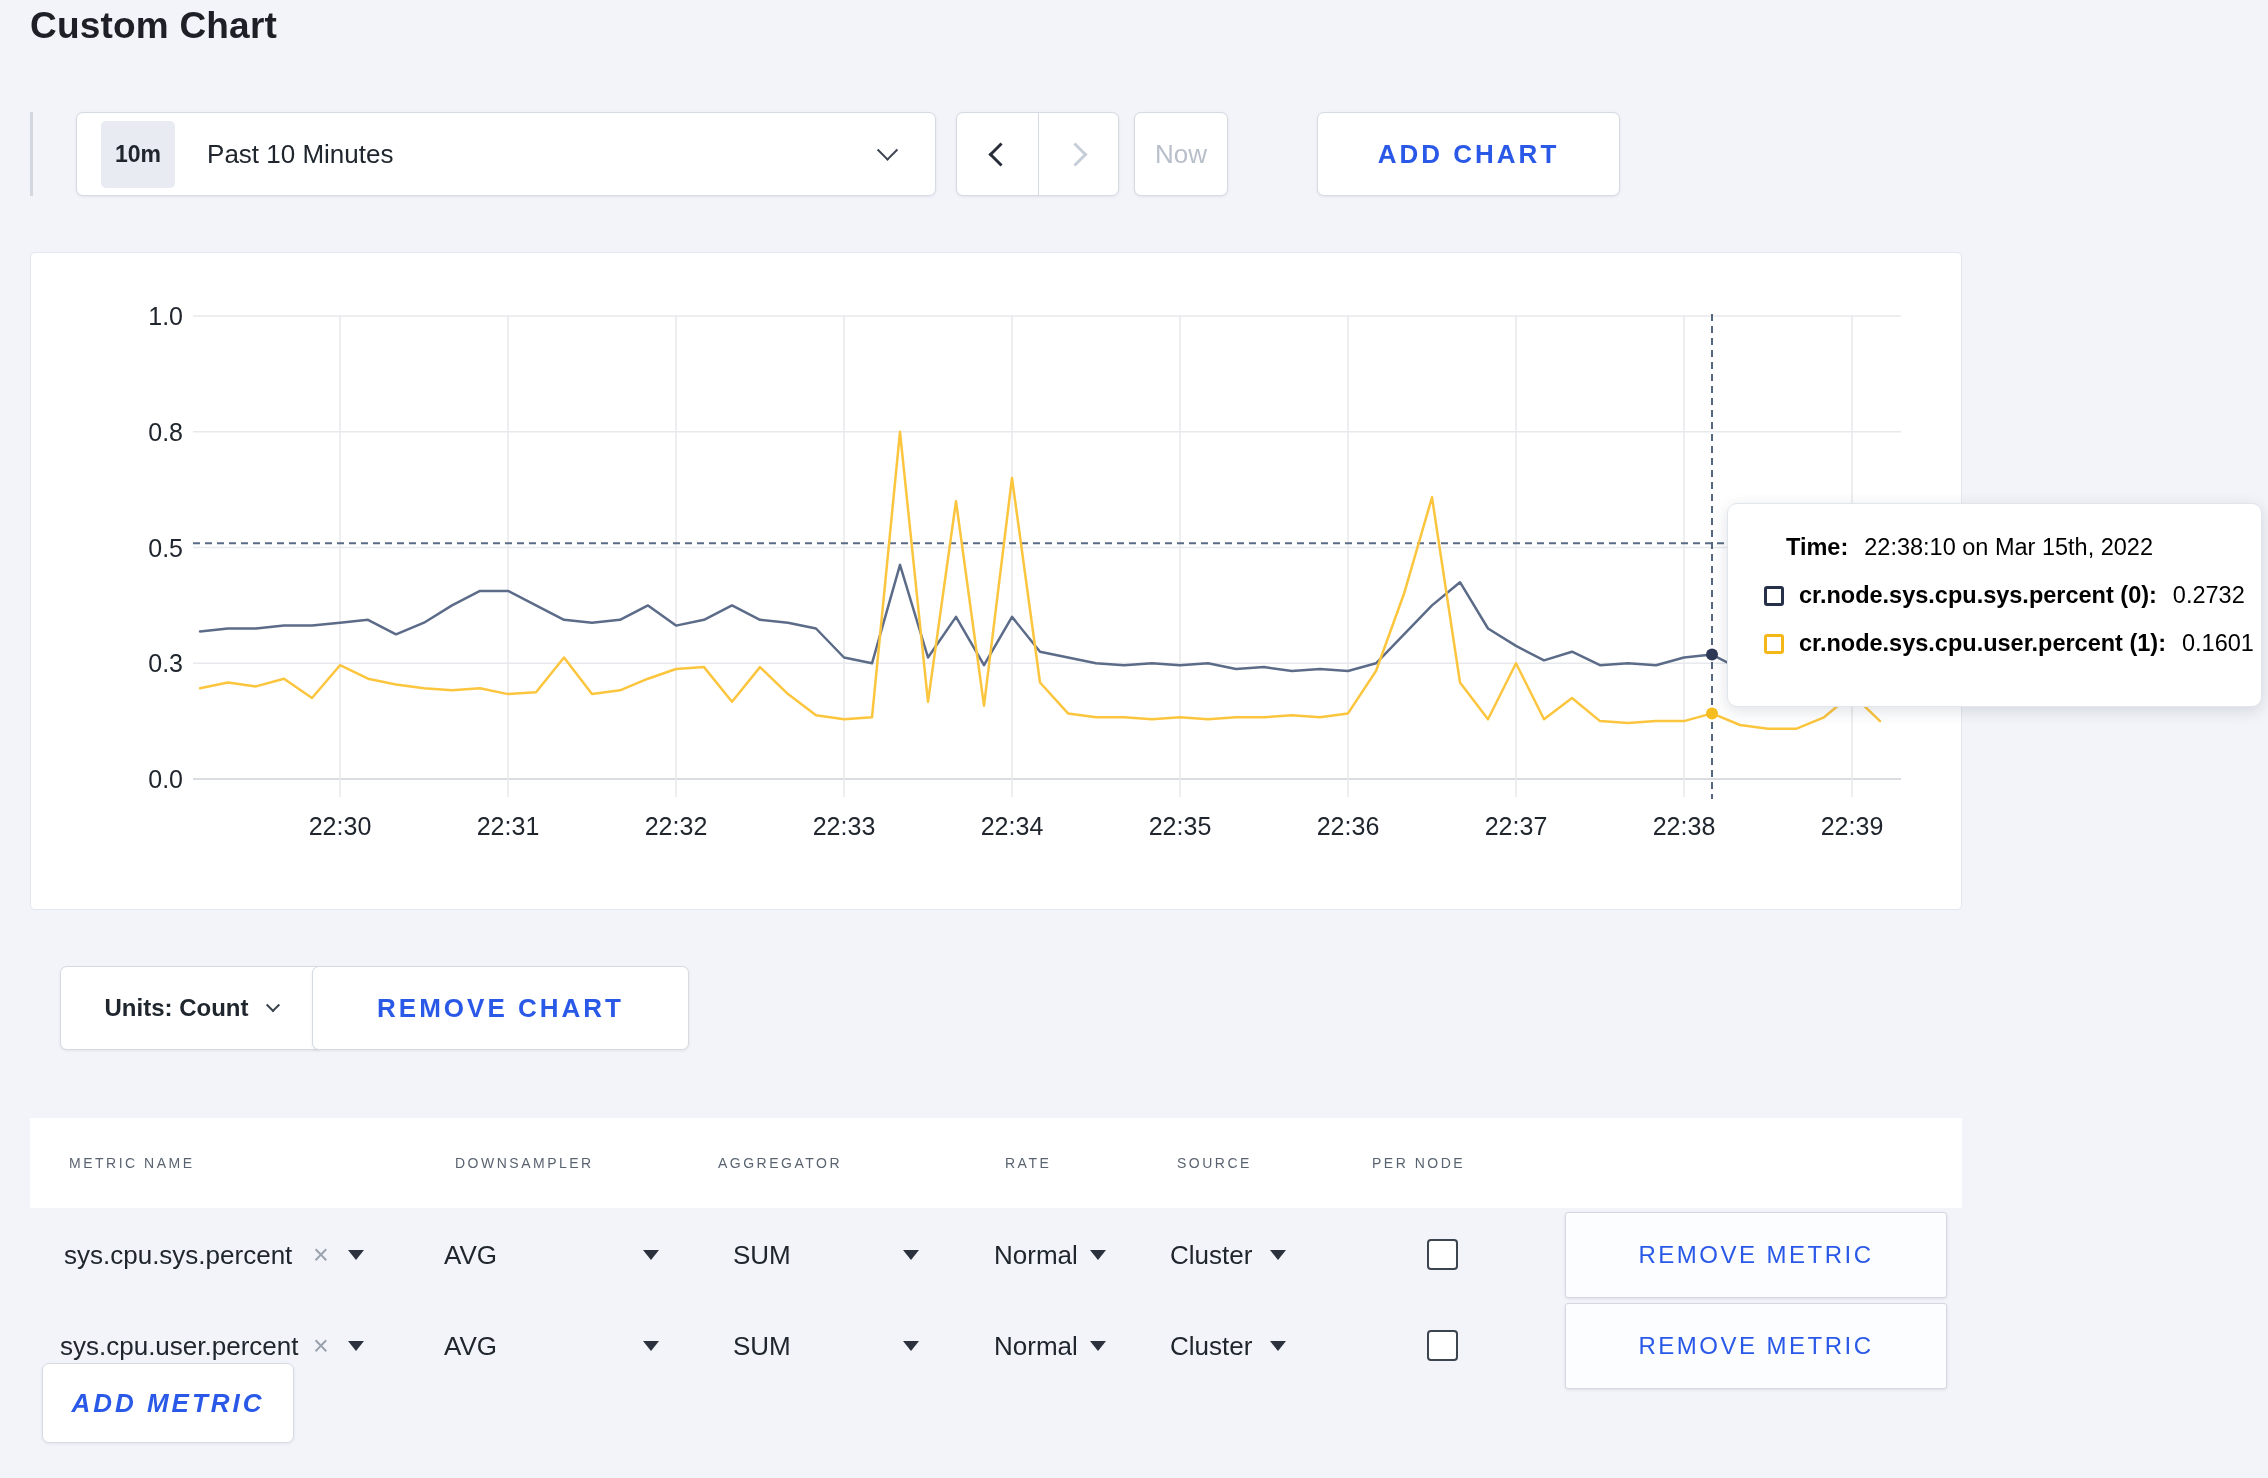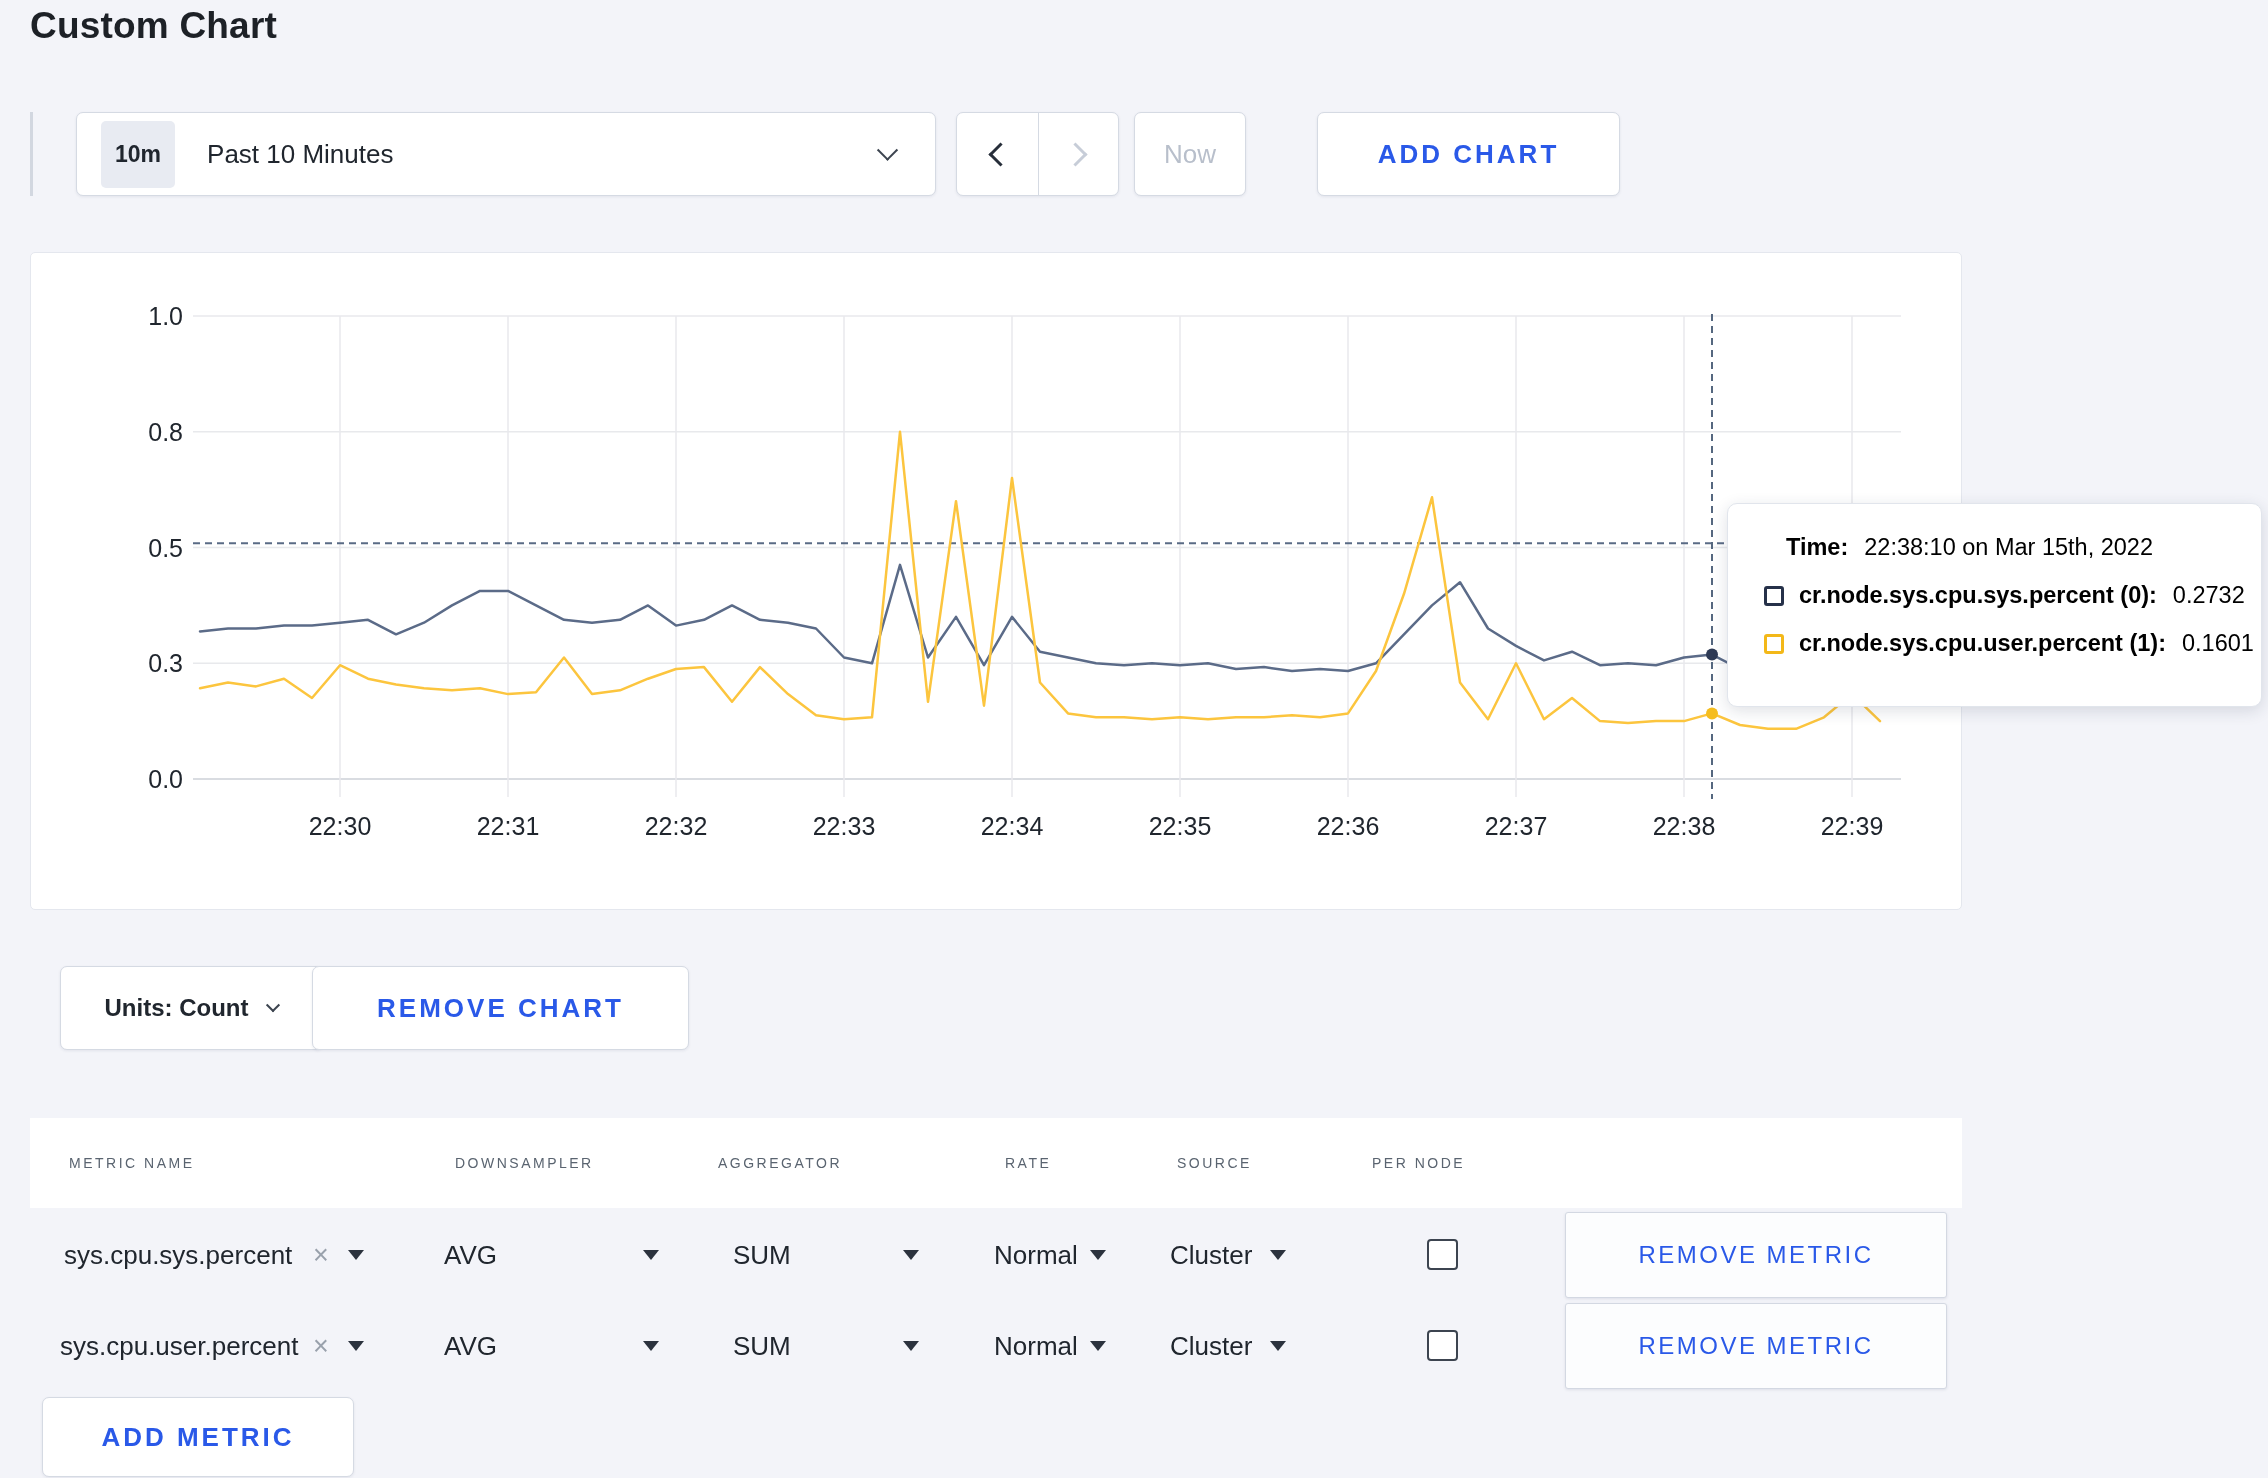--- a/index.html
+++ b/index.html
@@ -45,21 +45,21 @@
     margin-left:auto;
   }
   .pn-group { left:956px; top:112px; width:163px; height:84px; padding:0; overflow:hidden; }
   .pn-btn {
     width:50%; height:100%; background:transparent; border:none;
     display:flex; align-items:center; justify-content:center; cursor:pointer;
   }
   .pn-btn + .pn-btn { border-left:1.5px solid #d5dae3; }
   .arrow-left  { width:17px; height:17px; border-left:3.5px solid #272e3a; border-bottom:3.5px solid #272e3a; transform:rotate(45deg); margin-left:6px;}
   .arrow-right { width:17px; height:17px; border-right:3.5px solid #c7cdd8; border-top:3.5px solid #c7cdd8; transform:rotate(45deg); margin-right:6px;}
-  .now-btn { left:1134px; top:112px; width:112px; height:84px; justify-content:center;
+  .now-btn { left:1134px; top:112px; width:94px; height:84px; justify-content:center;
              font-size:26px; color:#b8bfcb; }
   .blue-btn {
     justify-content:center;
     font-size:26px; font-weight:600; letter-spacing:3px; color:#2a59e8;
   }
   .add-chart { left:1317px; top:112px; width:303px; height:84px; }
 
   
   .chart-card {
     left:30px; top:252px; width:1932px; height:658px;
@@ -104,21 +104,21 @@
   .checkbox { position:absolute; left:1397px; top:29px; width:31px; height:31px;
               background:#fff; border:2.5px solid #3c4450; border-radius:4px; cursor:pointer; }
   .rm-btn {
     position:absolute; left:1565px; width:382px; height:86px;
     background:#fcfdfe; border:1.5px solid #d3d8e2; border-radius:3px;
     box-shadow:0 1px 3px rgba(27,43,77,.10);
     display:flex; align-items:center; justify-content:center;
     font-size:24px; font-weight:500; letter-spacing:2.5px; color:#2a59e8; cursor:pointer;
     font-family:"Liberation Sans", sans-serif;
   }
-  .add-metric { left:42px; top:1397px; width:312px; height:80px; }
+  .add-metric { left:42px; top:1363px; width:252px; height:80px;font-style:italic; }
 </style>
 </head>
 <body>
 
 <div class="abs page-title">Custom Chart</div>
 
 <div class="abs tb-divider"></div>
 <div class="abs ctl time-dd">
   <span class="time-badge">10m</span>
   <span class="time-label">Past 10 Minutes</span>

